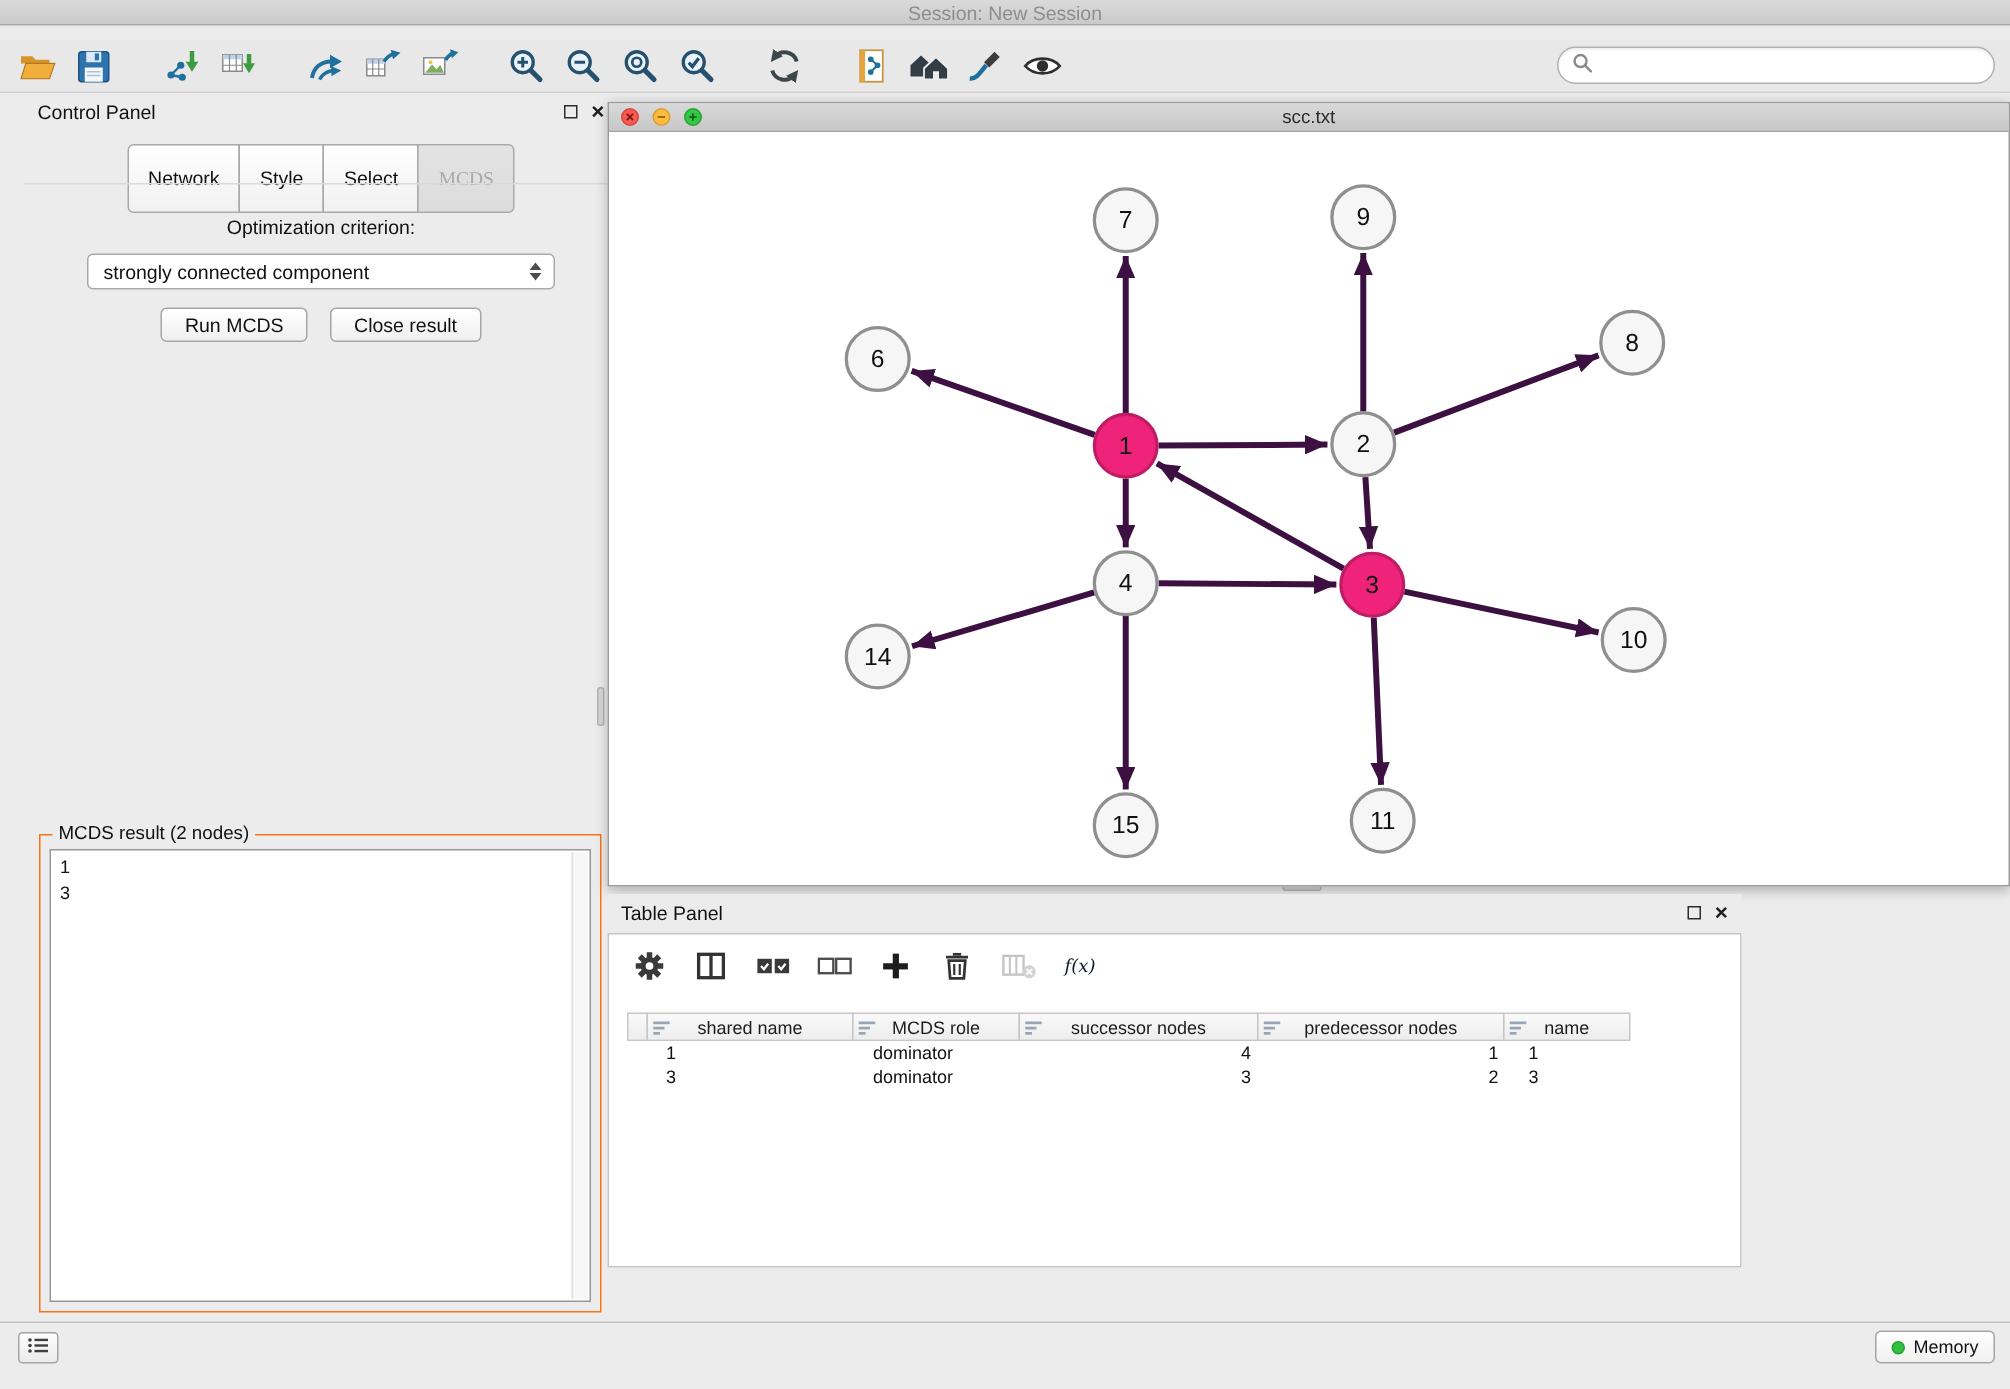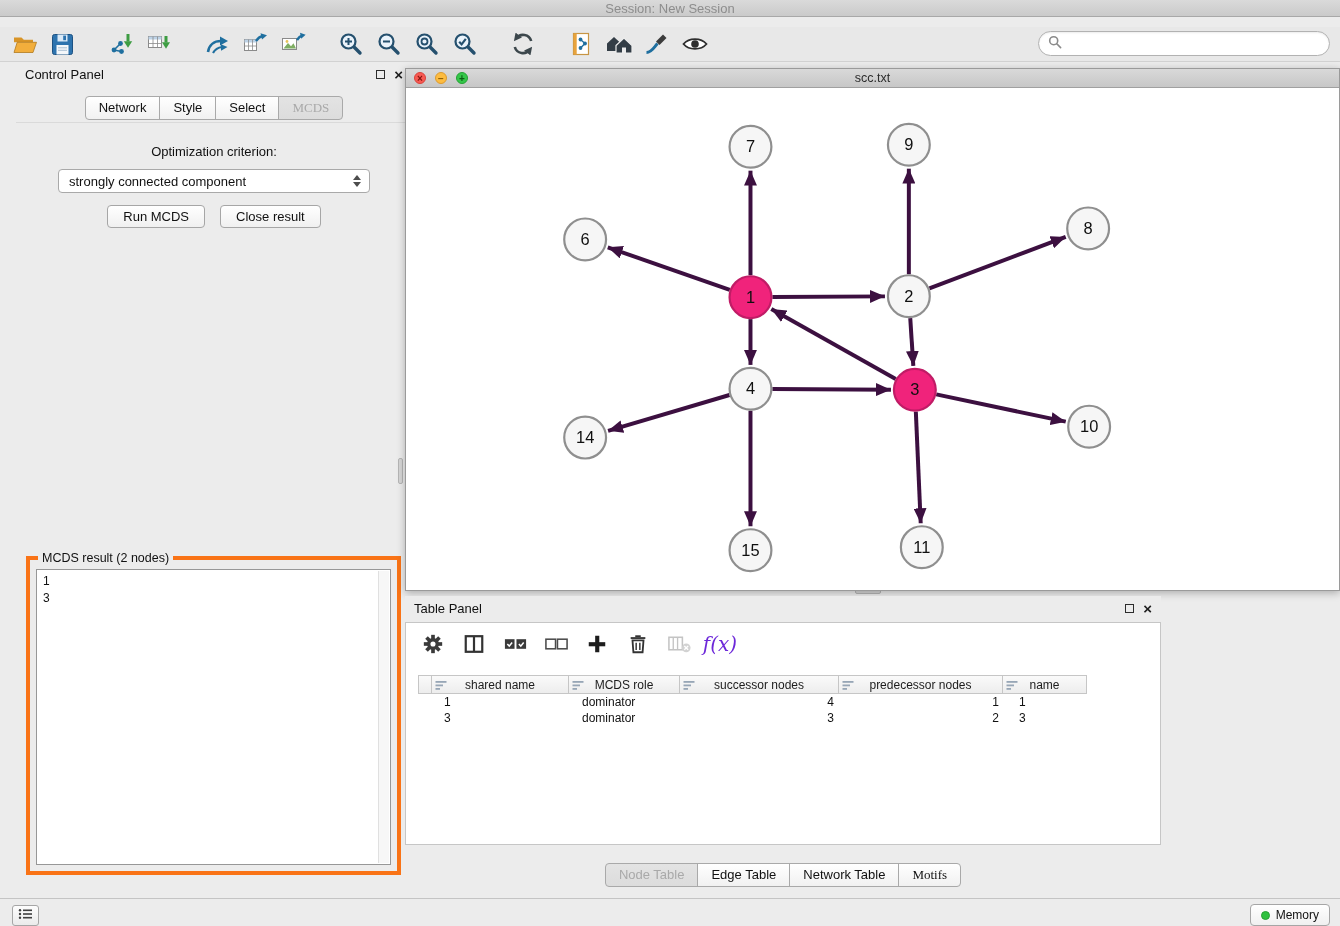--- a/index.html
+++ b/index.html
@@ -34,21 +34,21 @@
   
   .panel-header { height:24px; display:flex; align-items:center; padding:0 9px; }
   .panel-header .ph-title { flex:1; font-size:13px; color:#111; }
   .win-ctl { display:flex; align-items:center; gap:9px; }
   .float-icon { width:9px; height:9px; border:1.5px solid #2c2c2c; display:inline-block; background:transparent; }
   .close-icon { font-size:15px; font-weight:bold; color:#1e1e1e; line-height:1; }
   
   .control-panel { position:absolute; left:16px; top:62px; width:396px; bottom:33px; background:#ececec; }
   .seg-tabs { display:flex; justify-content:center; margin-top:10px; }
   .seg-tab {
-    padding:3px 13px; font-size:13px; background:linear-gradient(#ffffff,#f1f1f1);
+    padding:14px 13px; font-size:13px; background:linear-gradient(#ffffff,#f1f1f1);
     border:1px solid #a9a9a9; margin-left:-1px; color:#111; cursor:default; white-space:nowrap;
   }
   .seg-tab:first-child { border-radius:4px 0 0 4px; margin-left:0; }
   .seg-tab:last-child { border-radius:0 4px 4px 0;font-family:Liberation Serif, serif; }
   .seg-tab.active { background:linear-gradient(#e3e3e3,#dcdcdc); color:#a9a9a9; }
   .cp-body { position:absolute; top:60px; left:0; right:0; bottom:0; border-top:1px solid #dadada; }
   .opt-label { text-align:center; margin-top:21px; font-size:13px; }
   .dropdown {
     margin:10px auto 0; width:312px; height:24px; background:#fff;
     border:1px solid #a9a9a9; border-radius:4px; display:flex; align-items:center;
@@ -56,21 +56,21 @@
   }
   .dropdown .dd-value { flex:1; }
   .dd-arrows { display:flex; flex-direction:column; align-items:center; gap:2px; padding:0 3px; }
   .tri-up { width:0; height:0; border-left:4px solid transparent; border-right:4px solid transparent; border-bottom:5px solid #4d4d4d; }
   .tri-down { width:0; height:0; border-left:4px solid transparent; border-right:4px solid transparent; border-top:5px solid #4d4d4d; }
   .btn-row { display:flex; justify-content:center; gap:15px; margin-top:12px; }
   .btn {
     padding:3px 15px; font-size:13px; background:linear-gradient(#ffffff,#f0f0f0);
     border:1px solid #a6a6a6; border-radius:4px; color:#111;
   }
-  .result-box { position:absolute; left:10px; width:375px; top:433px; bottom:18px; border:4px solid #f97316; }
+  .result-box { position:absolute; left:10px; width:375px; top:433px; bottom:18px; border:1px solid #f97316; }
   .result-legend { position:absolute; top:-9px; left:8px; background:#ececec; padding:0 4px; font-size:12.5px; }
   .result-inner { position:absolute; top:9px; left:6px; right:6px; bottom:6px; background:#fff; border:1px solid #979797; }
   .result-text { white-space:pre; font-size:12px; line-height:17px; padding:3px 6px; font-family:"Liberation Sans",sans-serif; }
   .result-scroll { position:absolute; top:1px; bottom:1px; right:1px; width:11px; background:#f7f7f7; border-left:1px solid #e0e0e0; }
   
   .v-grip { position:absolute; left:398px; top:458px; width:5px; height:26px; background:#d6d6d6; border:1px solid #b5b5b5; border-radius:2px; }
   .h-grip { position:absolute; left:855px; top:589px; width:26px; height:5px; background:#d6d6d6; border:1px solid #b5b5b5; border-radius:2px; }
   
   .network-window {
     position:absolute; left:405px; top:68px; width:935px; height:523px;
@@ -87,35 +87,35 @@
   .light.yellow { background:#fdbc40; border:1px solid #dd9b2e; color:#8e5f03; }
   .light.green  { background:#35c649; border:1px solid #24a334; color:#0a5c13; }
   .nw-canvas { position:absolute; top:19px; left:0; right:0; bottom:0; }
   .nw-canvas svg { width:100%; height:100%; display:block; }
   .nw-canvas text { font-family:"Liberation Sans",sans-serif; }
   
   .table-panel { position:absolute; left:405px; top:596px; width:756px; height:297px; background:#ececec; }
   .tp-white { position:absolute; top:26px; left:0; right:0; bottom:48px; background:#fff; border:1px solid #c6c6c6; }
   .tp-toolbar { height:42px; display:flex; align-items:center; padding-left:14px; gap:15px; }
   .tt-btn { width:26px; height:26px; display:flex; align-items:center; justify-content:center; }
-  .tt-btn .fx { font-family:"DejaVu Serif", serif; font-style:italic; font-size:20px; color:#6d28d9; }
+  .tt-btn .fx { font-family:"DejaVu Serif", serif; font-style:italic; font-size:12px; color:#0f172a; }
   .tbl { margin-left:12px; margin-top:10px; }
   .t-header { display:flex; }
   .t-hcell {
     position:relative; height:19px; display:flex; align-items:center; justify-content:center;
     background:linear-gradient(#fafafa,#ededed); border:1px solid #c6c6c6; margin-left:-1px;
     font-size:12px; color:#1c1c1c;
   }
   .t-hcell:first-child { margin-left:0; }
   .t-hcell .sort-ic { position:absolute; left:3px; top:4px; }
   .t-row { display:flex; }
   .t-cell { height:16px; font-size:12px; padding:1px 14px 0 6px; color:#111; overflow:hidden; white-space:nowrap; }
   .tp-tabs { position:absolute; bottom:6px; left:0; right:0; display:flex; justify-content:center; }
   
-  .statusbar { position:absolute; left:0; right:0; bottom:0; height:28px; background:#ececec; border-top:1px solid #c4c4c4; }
+  .statusbar { position:absolute; left:0; right:0; bottom:0; height:45px; background:#ececec; border-top:1px solid #c4c4c4; }
   .menu-btn {
     position:absolute; left:12px; top:6px; width:27px; height:21px;
     border:1px solid #a6a6a6; border-radius:3px; background:linear-gradient(#fdfdfd,#ebebeb);
     display:flex; align-items:center; justify-content:center;
   }
   .memory-btn {
     position:absolute; right:10px; top:5px; height:22px;
     border:1px solid #a6a6a6; border-radius:4px; background:linear-gradient(#ffffff,#f0f0f0);
     display:flex; align-items:center; gap:6px; padding:0 10px; font-size:12px; color:#111;
   }
@@ -541,26 +541,20 @@
               <div class="t-cell" style="width: 14px;"></div>
               <div class="t-cell" style="width: 138px; text-align: left;">3</div>
               <div class="t-cell" style="width: 112px; text-align: left;">dominator</div>
               <div class="t-cell" style="width: 160px; text-align: right;">3</div>
               <div class="t-cell" style="width: 165px; text-align: right;">2</div>
               <div class="t-cell" style="width: 85px; text-align: left;">3</div>
             </div>
           </div>
       </div>
     </div>
-    <div class="tp-tabs seg-tabs" style="margin-top:0;" id="tp-tabs">
-        <div class="seg-tab active">Node Table</div>
-        <div class="seg-tab">Edge Table</div>
-        <div class="seg-tab">Network Table</div>
-        <div class="seg-tab">Motifs</div>
-      </div>
   </div>
 
   <div class="statusbar">
     <div class="menu-btn">
       <span>
         <svg width="15" height="12" viewBox="0 0 15 12">
             <circle cx="2" cy="2.3" r="1.2" fill="#3f3f3f"></circle>
             <rect x="5" y="1.5" width="9" height="1.6" fill="#3f3f3f"></rect>
             <circle cx="2" cy="6" r="1.2" fill="#3f3f3f"></circle>
             <rect x="5" y="5.2" width="9" height="1.6" fill="#3f3f3f"></rect>

